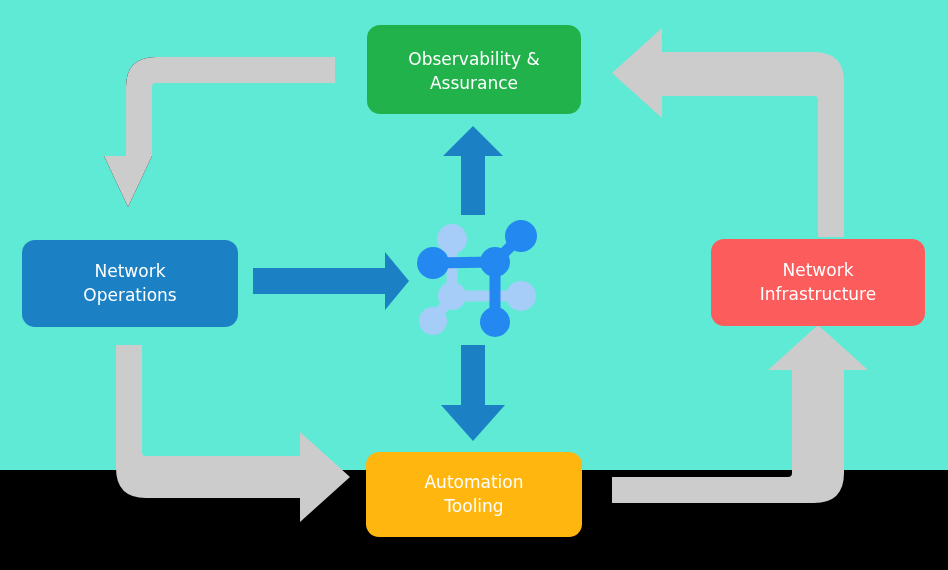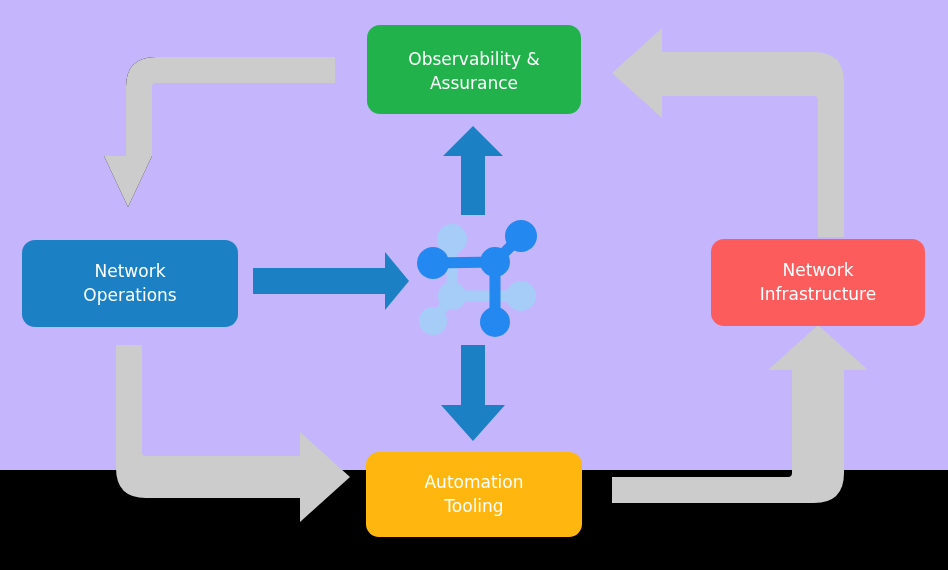--- a/index.html
+++ b/index.html
@@ -11,21 +11,21 @@
   body {
     width: 948px;
     height: 570px;
     overflow: hidden;
     font-family: "DejaVu Sans", "Liberation Sans", sans-serif;
   }
   #diagram-root {
     position: relative;
     width: 948px;
     height: 470px;
-    background: #c4b5fd;
+    background: #5eead4;
   }
   svg#diagram-svg {
     display: block;
     width: 948px;
     height: 570px;
   }
   .node-label {
     font-family: "DejaVu Sans", "Liberation Sans", sans-serif;
     font-size: 17px;
     font-weight: 400;

